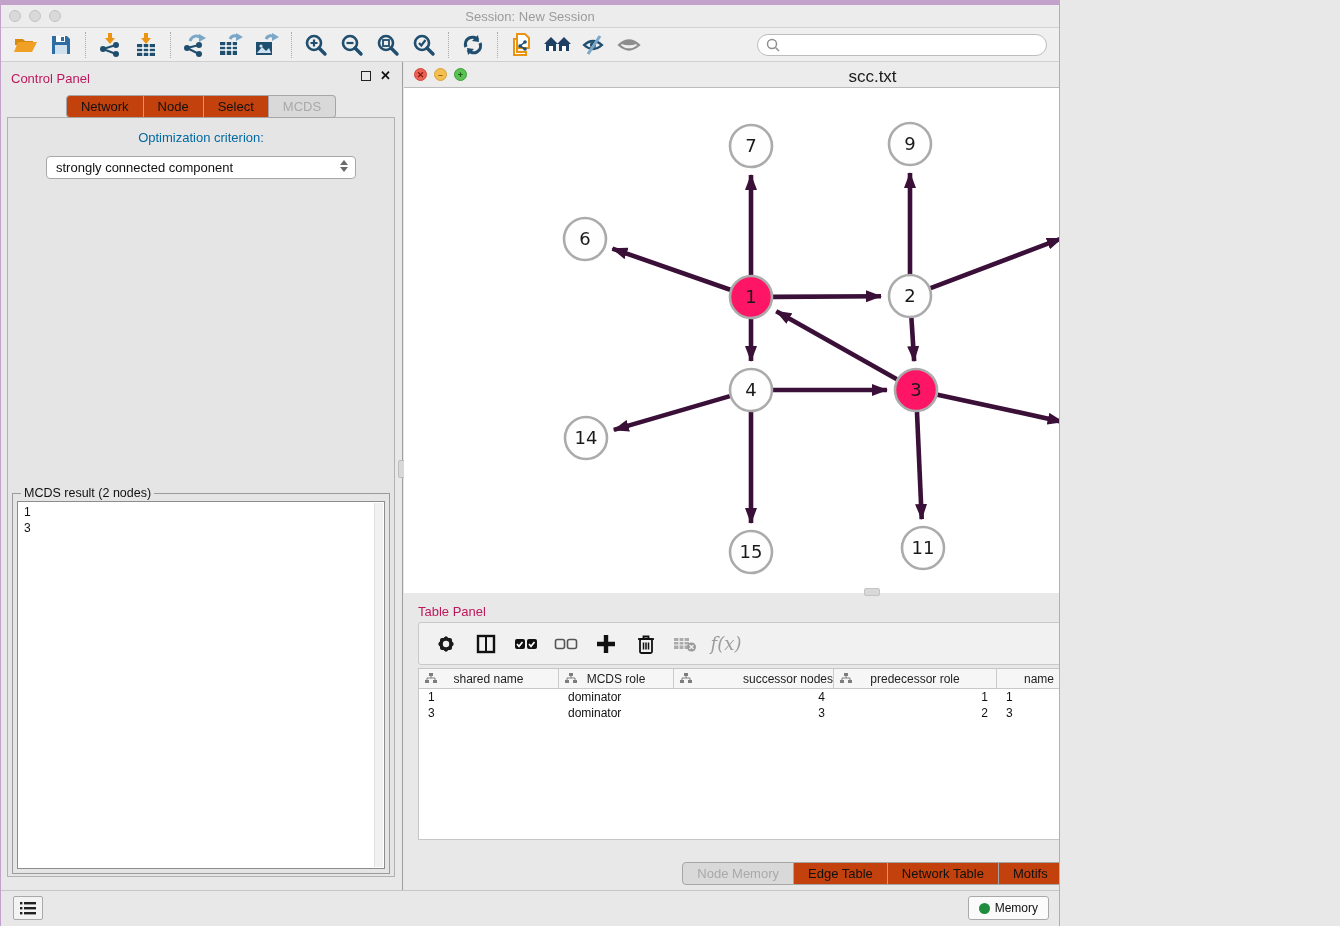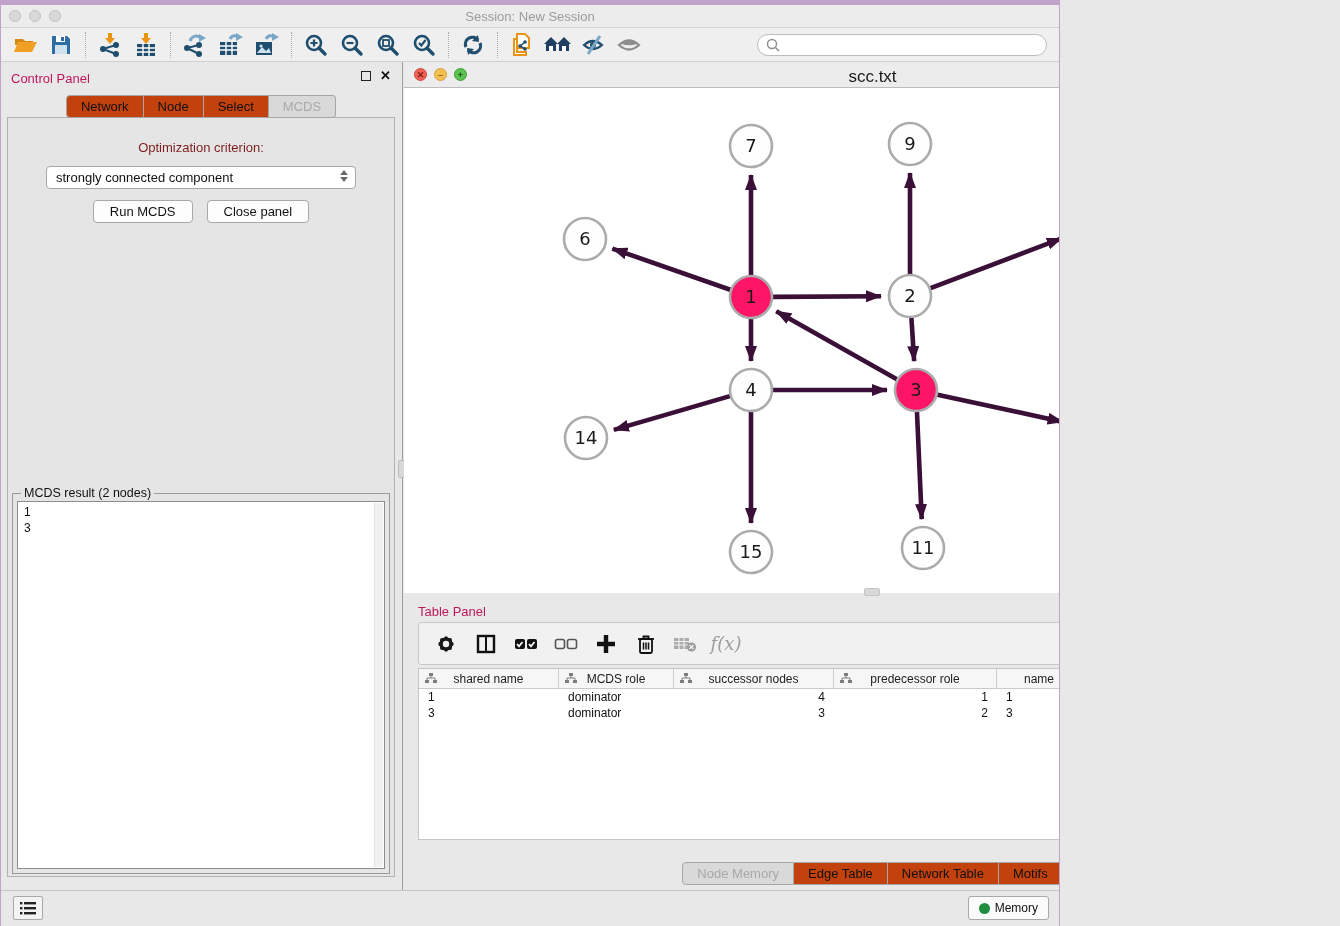--- a/index.html
+++ b/index.html
@@ -26,21 +26,21 @@
   .panel-title { position:absolute; left:10px; top:9px; font-size:13px; color:#be185d; }
   .panel-ctrls { position:absolute; right:10px; top:8px; display:flex; gap:9px; align-items:center; }
   .float-ic { width:10px; height:10px; border:1.6px solid #222; }
   .close-ic { font-size:13px; font-weight:bold; color:#111; line-height:12px; }
   .cp-tabs { position:absolute; left:0; top:33px; width:100%; display:flex; justify-content:center; z-index:2; }
   .tab { height:23px; padding:0 14px; background:#c2410c; border:1px solid #a6a6a6; border-left-width:0; font-size:13px; color:#111; display:flex; align-items:center; }
   .tab:first-child { border-left-width:1px; border-top-left-radius:4px; border-bottom-left-radius:4px; }
   .tab:last-child { border-top-right-radius:4px; border-bottom-right-radius:4px; }
   .tab.selected { background:#d9d9d9; color:#a9a9a9; }
   .cp-body { position:absolute; left:6px; right:6px; top:55px; bottom:13px; border:1px solid #b2b2b2; background:#e5e5e5; }
-  .opt-label { margin-top:22px; text-align:center; font-size:13px; color:#7f1d1d; }
+  .opt-label { margin-top:12px; text-align:center; font-size:13px; color:#0369a1; }
   .dropdown { position:relative; margin:11px 38px 0 38px; height:23px; background:#fff; border:1px solid #a8a8a8; border-radius:4px; font-size:13px; color:#111; display:flex; align-items:center; padding-left:9px; }
   .stepper { position:absolute; right:7px; top:3px; display:flex; flex-direction:column; gap:2px; }
   .stepper i { width:0; height:0; border-left:4px solid transparent; border-right:4px solid transparent; }
   .stepper .up { border-bottom:5px solid #6b6b6b; }
   .stepper .dn { border-top:5px solid #6b6b6b; }
   .btn-row { margin-top:11px; display:flex; justify-content:center; gap:14px; }
   .pbtn { height:23px; padding:0 16px; background:#fdfdfd; border:1px solid #a8a8a8; border-radius:4px; font-size:13px; color:#111; display:flex; align-items:center; }
   .result-box { position:absolute; left:4px; right:4px; top:375px; bottom:2px; border:1px solid #9b9b9b; background:#e5e5e5; }
   .result-legend { position:absolute; left:8px; top:-8px; background:#e5e5e5; padding:0 3px; font-size:12.5px; color:#111; }
   .result-text { position:absolute; left:4px; right:4px; top:7px; bottom:4px; background:#fff; border:1px solid #8d8d8d; font-size:12px; line-height:16px; padding:2px 6px; white-space:pre-line; color:#111; overflow:hidden; }
@@ -248,24 +248,20 @@
         <div class="tab selected">MCDS</div>
       </div>
     <div class="cp-body">
       <div class="opt-label">Optimization criterion:</div>
       <div class="dropdown">
         <span>strongly connected component</span>
         <span class="stepper">
             <i class="up"></i>
             <i class="dn"></i>
           </span>
-      </div>
-      <div class="btn-row">
-        <div class="pbtn">Run MCDS</div>
-        <div class="pbtn">Close panel</div>
       </div>
       <div class="result-box">
         <div class="result-legend">MCDS result (2 nodes)</div>
         <div class="result-text" id="result-text">1
 3<div class="result-scroll"></div></div>
       </div>
     </div>
   </div>
 
   <div class="vdivider">
@@ -434,21 +430,21 @@
             <svg width="12" height="11" viewBox="0 0 12 11">
               <g fill="#7d7d7d">
                 <rect x="4" y="0" width="4" height="3"></rect>
                 <rect x="0" y="7" width="4" height="3"></rect>
                 <rect x="8" y="7" width="4" height="3"></rect>
               </g>
               <path d="M6 3 v2 M2 7 v-2 h8 v2" stroke="#7d7d7d" fill="none"></path>
             </svg>
             <span>MCDS role</span>
           </div>
-          <div class="th" style="width: 160px;">
+          <div class="th" style="width: 160px; justify-content: flex-end;">
             <svg width="12" height="11" viewBox="0 0 12 11">
               <g fill="#7d7d7d">
                 <rect x="4" y="0" width="4" height="3"></rect>
                 <rect x="0" y="7" width="4" height="3"></rect>
                 <rect x="8" y="7" width="4" height="3"></rect>
               </g>
               <path d="M6 3 v2 M2 7 v-2 h8 v2" stroke="#7d7d7d" fill="none"></path>
             </svg>
             <span>successor nodes</span>
           </div>

